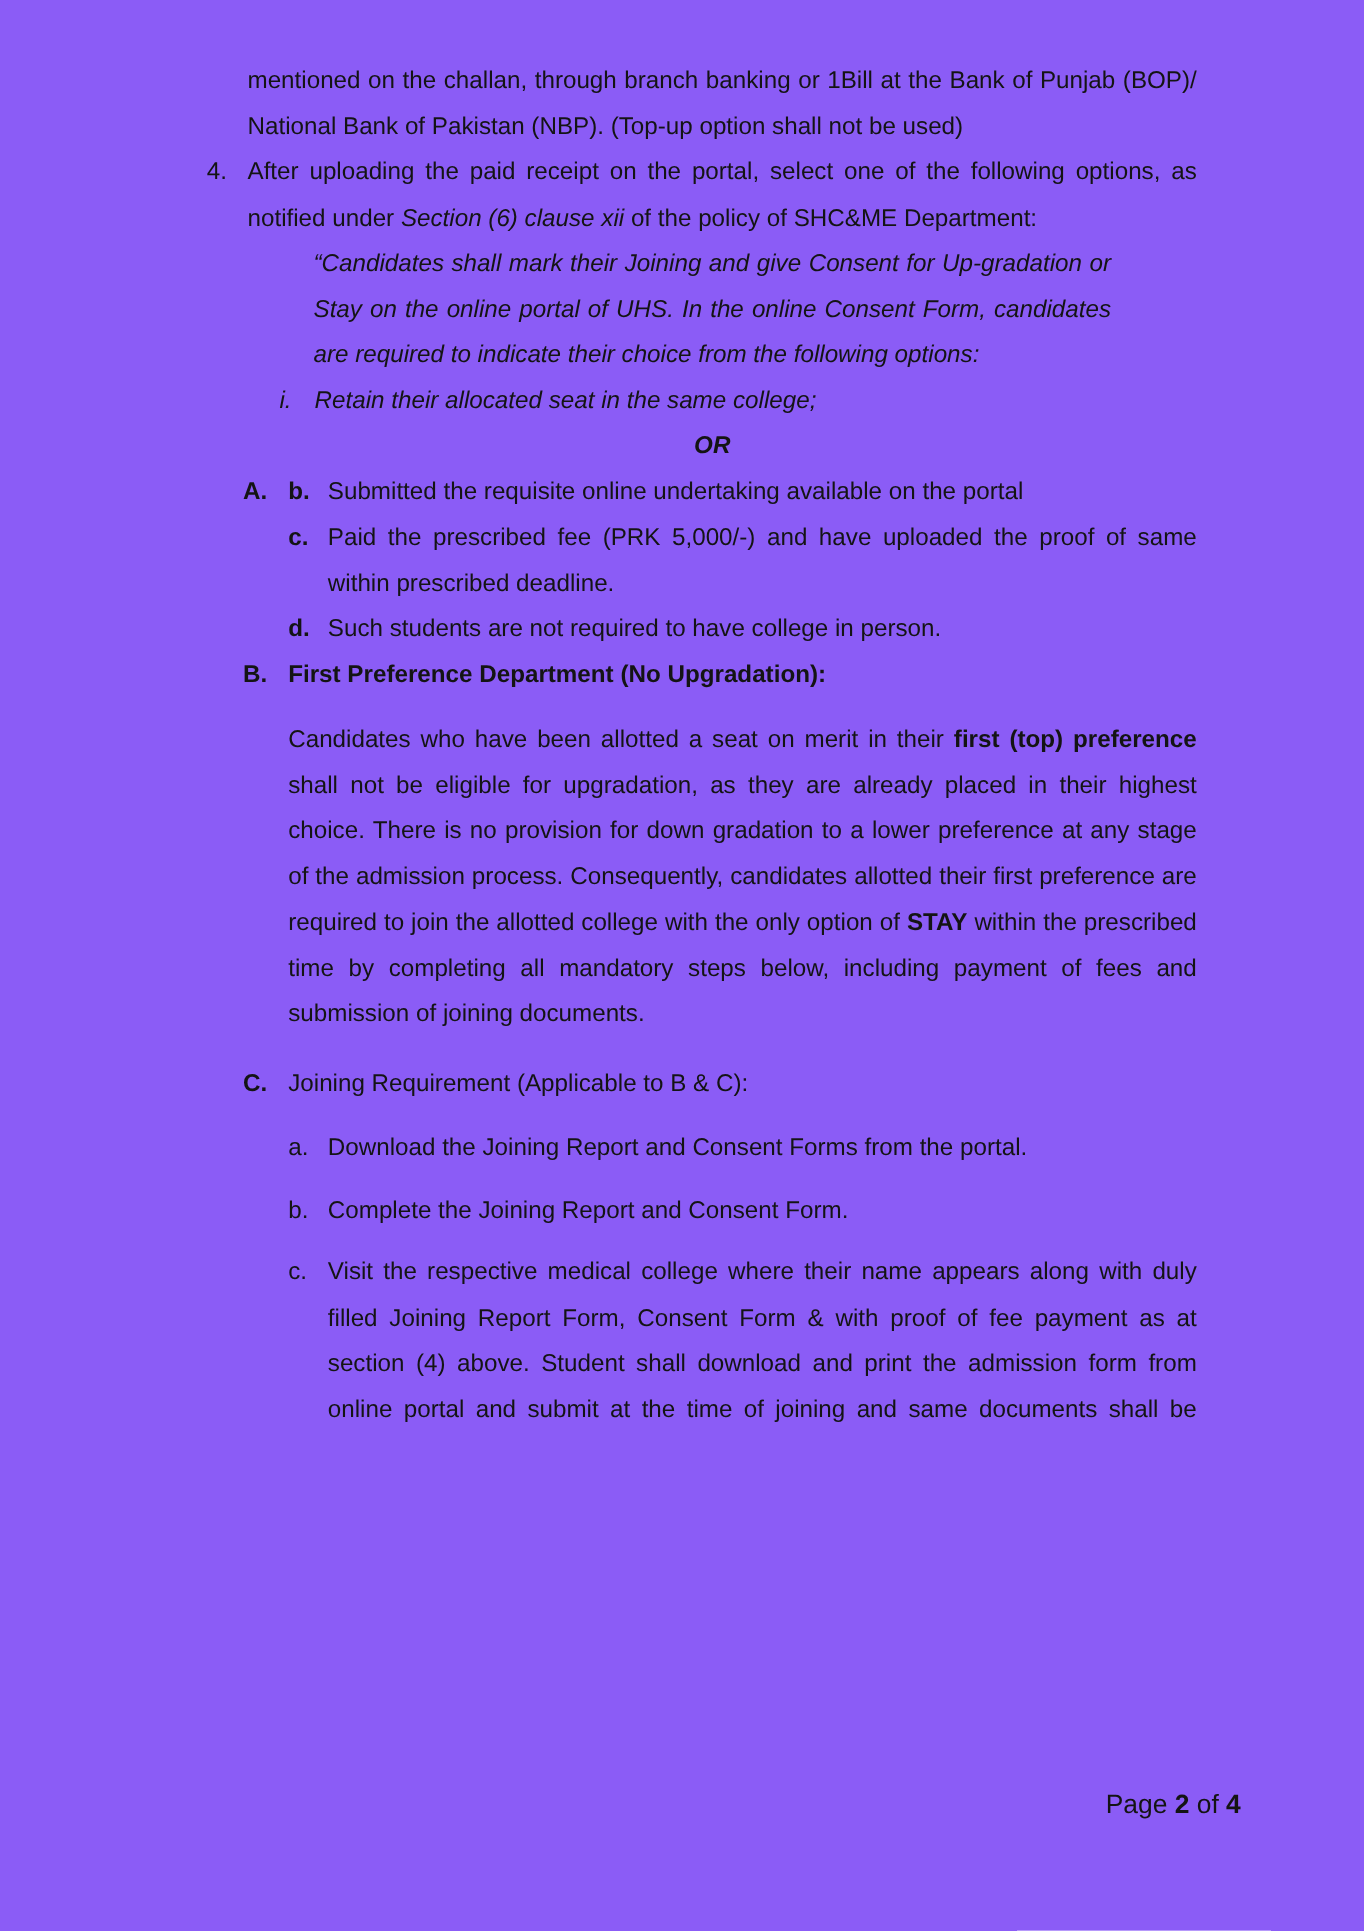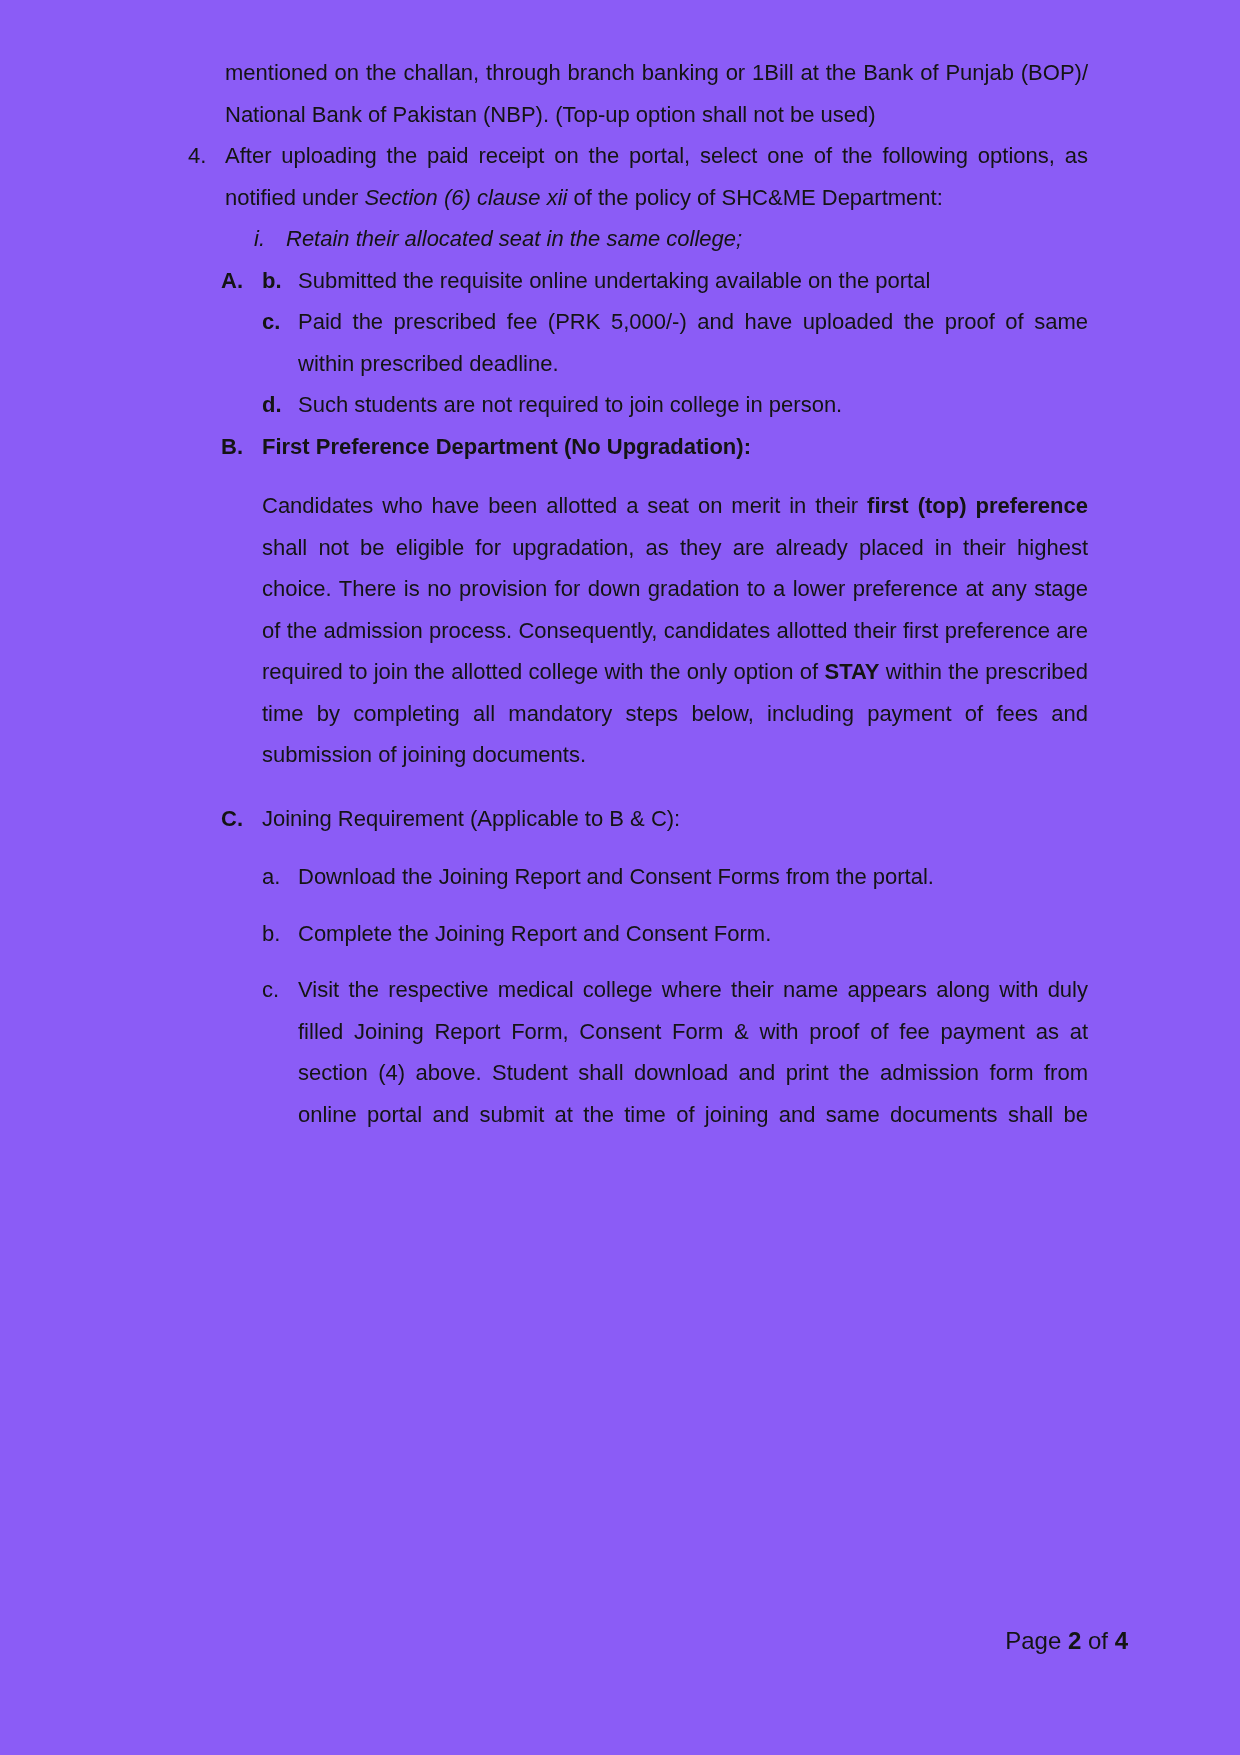--- a/index.html
+++ b/index.html
@@ -55,42 +55,44 @@
 <div class="page">
   <div class="doc">
 
     <p class="jp indent">mentioned on the challan, through branch banking or 1Bill at the Bank of Punjab (BOP)/ National Bank of Pakistan (NBP). (Top-up option shall not be used)</p>
 
     <div class="num-item">
       <span class="mk">4.</span>
       <p class="jp"><span>After uploading the paid receipt on the portal, select one of the following options, as notified under </span><span style="font-style:italic">Section (6) clause xii</span><span> of the policy of SHC&amp;ME Department:</span></p>
     </div>
 
+    <p class="quote">“Candidates shall mark their Joining and give Consent for Up-gradation or Stay on the online portal of UHS. In the online Consent Form, candidates are required to indicate their choice from the following options:</p>
 
     <div class="opt-i">
       <span class="mk">i.</span>
       <p>Retain their allocated seat in the same college;</p>
     </div>
 
+    <p class="or-line">OR</p>
 
 
     <div class="sec">
       <span class="mk">A.</span>
 
       <div class="subitem">
         <span class="mk">b.</span>
         <p class="jp">Submitted the requisite online undertaking available on the portal</p>
       </div>
       <div class="subitem">
         <span class="mk">c.</span>
         <p class="jp">Paid the prescribed fee (PRK 5,000/-) and have uploaded the proof of same within prescribed deadline.</p>
       </div>
       <div class="subitem">
         <span class="mk">d.</span>
-        <p class="jp">Such students are not required to join college in person.</p>
+        <p class="jp">Such students are not required to have college in person.</p>
       </div>
     </div>
 
     <div class="sec">
       <span class="mk">B.</span>
       <p class="bold">First Preference Department (No Upgradation):</p>
     </div>
 
     <p class="b-para"><span>Candidates who have been allotted a seat on merit in their </span><span class="bold">first (top) preference</span><span> shall not be eligible for upgradation, as they are already placed in their highest choice. There is no provision for down gradation to a lower preference at any stage of the admission process. Consequently, candidates allotted their first preference are required to join the allotted college with the only option of </span><span class="bold">STAY</span><span> within the prescribed time by completing all mandatory steps below, including payment of fees and submission of joining documents.</span></p>
 

